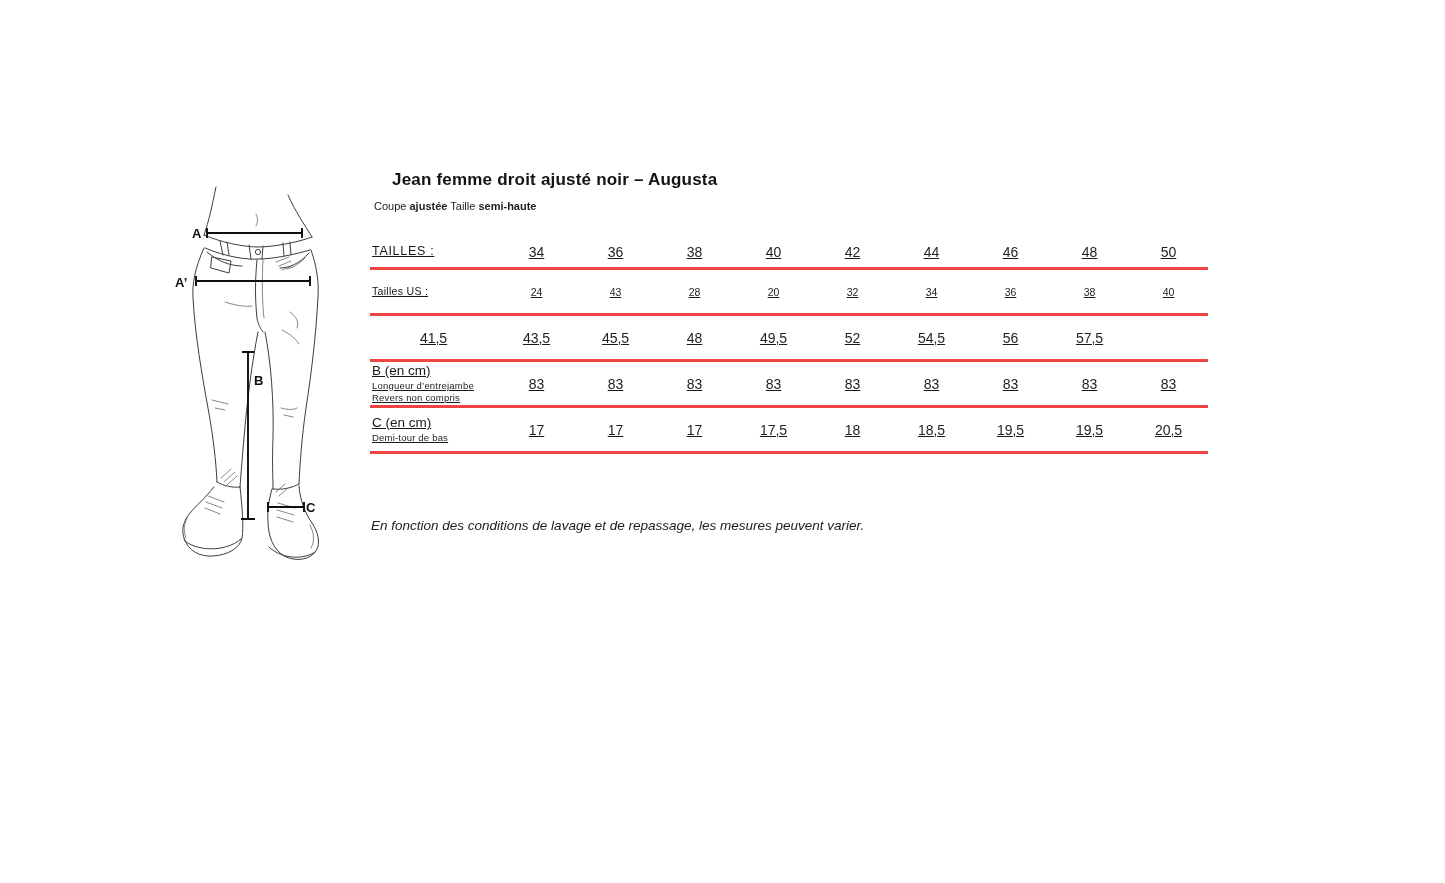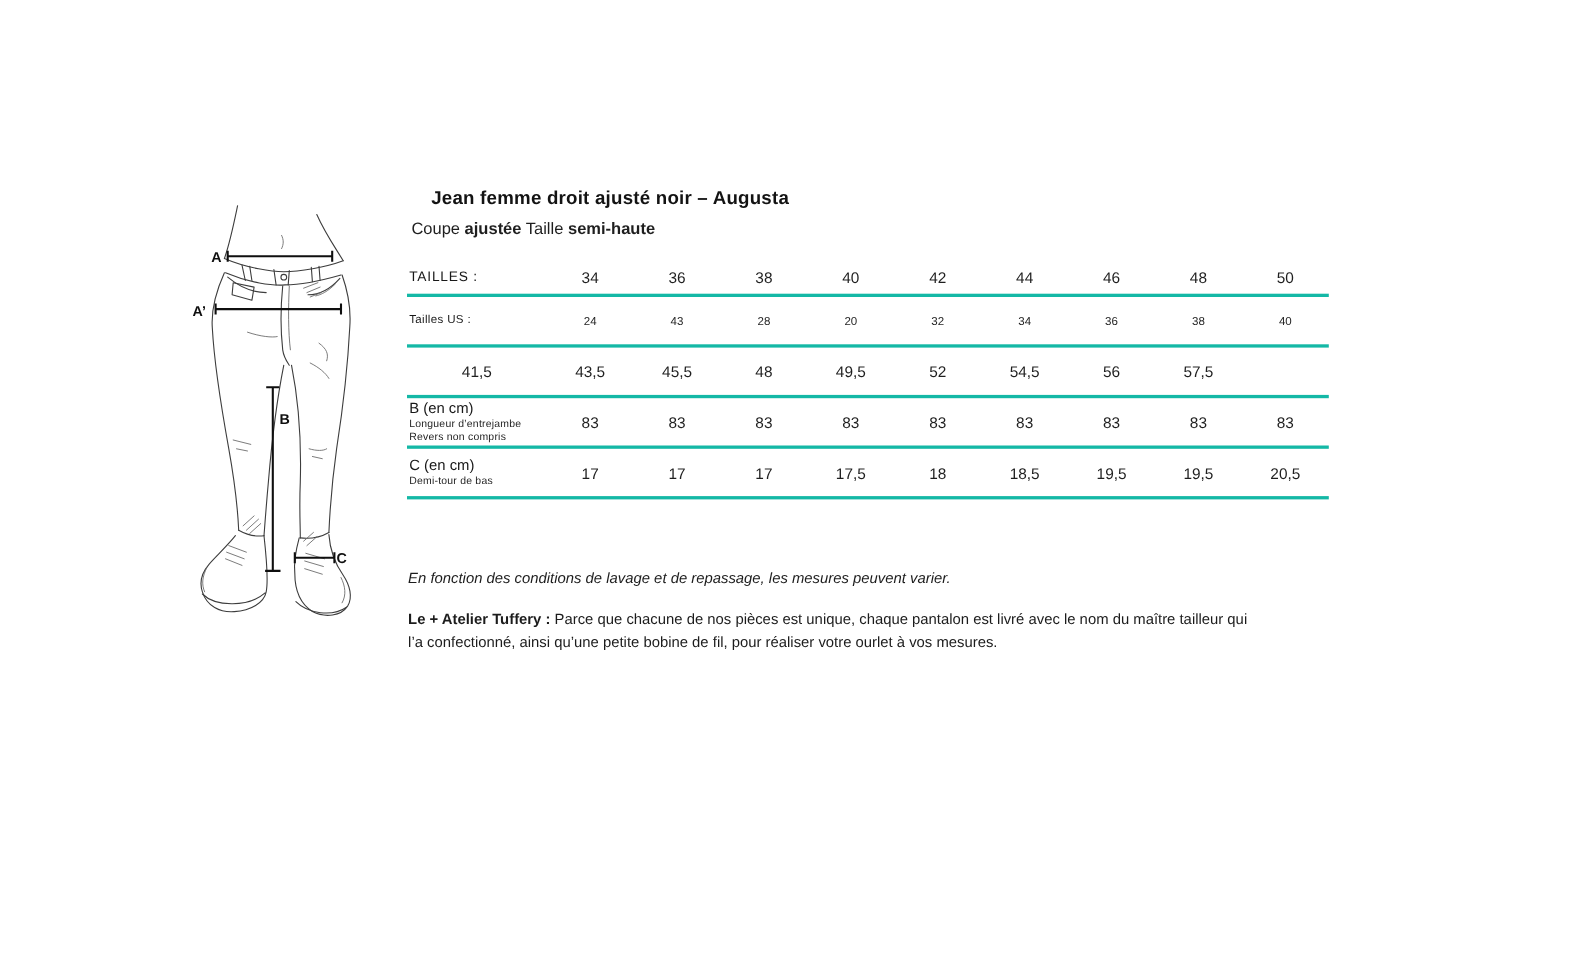--- a/index.html
+++ b/index.html
@@ -9,26 +9,26 @@
     position:relative; width:1445px; height:883px; background:#fff; overflow:hidden;
   }
   
   .illustration { position:absolute; left:170px; top:183px; width:170px; height:392px; }
   .sketch { fill:none; stroke:#3d3d3d; stroke-width:1; stroke-linecap:round; stroke-linejoin:round; }
   .sketch-light { fill:none; stroke:#6a6a6a; stroke-width:0.8; stroke-linecap:round; }
   .measure { fill:none; stroke:#0f0f0f; stroke-width:1.9; }
   .ill-label { font-family:"Liberation Sans", sans-serif; font-size:13px; font-weight:700; fill:#0f0f0f; }
   
   .page-title { position:absolute; left:392px; top:170px; font-size:17px; font-weight:700; letter-spacing:0.2px; color:#131313; }
-  .fit-subtitle { position:absolute; left:374px; top:200px; font-size:15px; color:#1e1e1e; }
+  .fit-subtitle { position:absolute; left:374px; top:200px; font-size:11px; color:#1e1e1e; }
   .fit-subtitle b { font-weight:700; }
   
   .size-table { position:absolute; left:370px; top:236px; width:838px; }
   .trow { display:grid; grid-template-columns:127px repeat(9,1fr); height:46px;
-          border-bottom:3px solid #14b8a6; align-items:center; overflow:hidden; }
+          border-bottom:3px solid #ef4444; align-items:center; overflow:hidden;text-decoration:underline; }
   .label-cell { padding-left:2px; }
   .value-cell { text-align:center; font-size:14px; color:#1f1f1f; }
   .row-label-main { font-size:13.5px; color:#181818; line-height:1.25; }
   .row-label-sub { font-size:9.5px; color:#232323; line-height:1.28; letter-spacing:0.2px; }
   .row-sizes { height:34px; }
   .row-sizes .row-label-main { font-size:12.5px; letter-spacing:0.7px; }
   .row-us .row-label-main { font-size:10.5px; letter-spacing:0.3px; }
   .row-us .value-cell { font-size:10.5px; }
   .row-hip .label-cell { align-self:start; padding-top:1px; }
   .row-hip .row-label-sub { font-size:12px; line-height:1.32; letter-spacing:0.1px; }
@@ -175,15 +175,14 @@
         <div class="value-cell">17,5</div>
         <div class="value-cell">18</div>
         <div class="value-cell">18,5</div>
         <div class="value-cell">19,5</div>
         <div class="value-cell">19,5</div>
         <div class="value-cell">20,5</div>
       </div>
     </div>
 
   <p class="note-care">En fonction des conditions de lavage et de repassage, les mesures peuvent varier.</p>
-  <p class="note-plus"><b>Le + Atelier Tuffery :</b><span> Parce que chacune de nos pièces est unique, chaque pantalon est livré avec le nom du maître tailleur qui l’a confectionné, ainsi qu’une petite bobine de fil, pour réaliser votre ourlet à vos mesures.</span></p>
 
 </div>
 
 </body></html>

